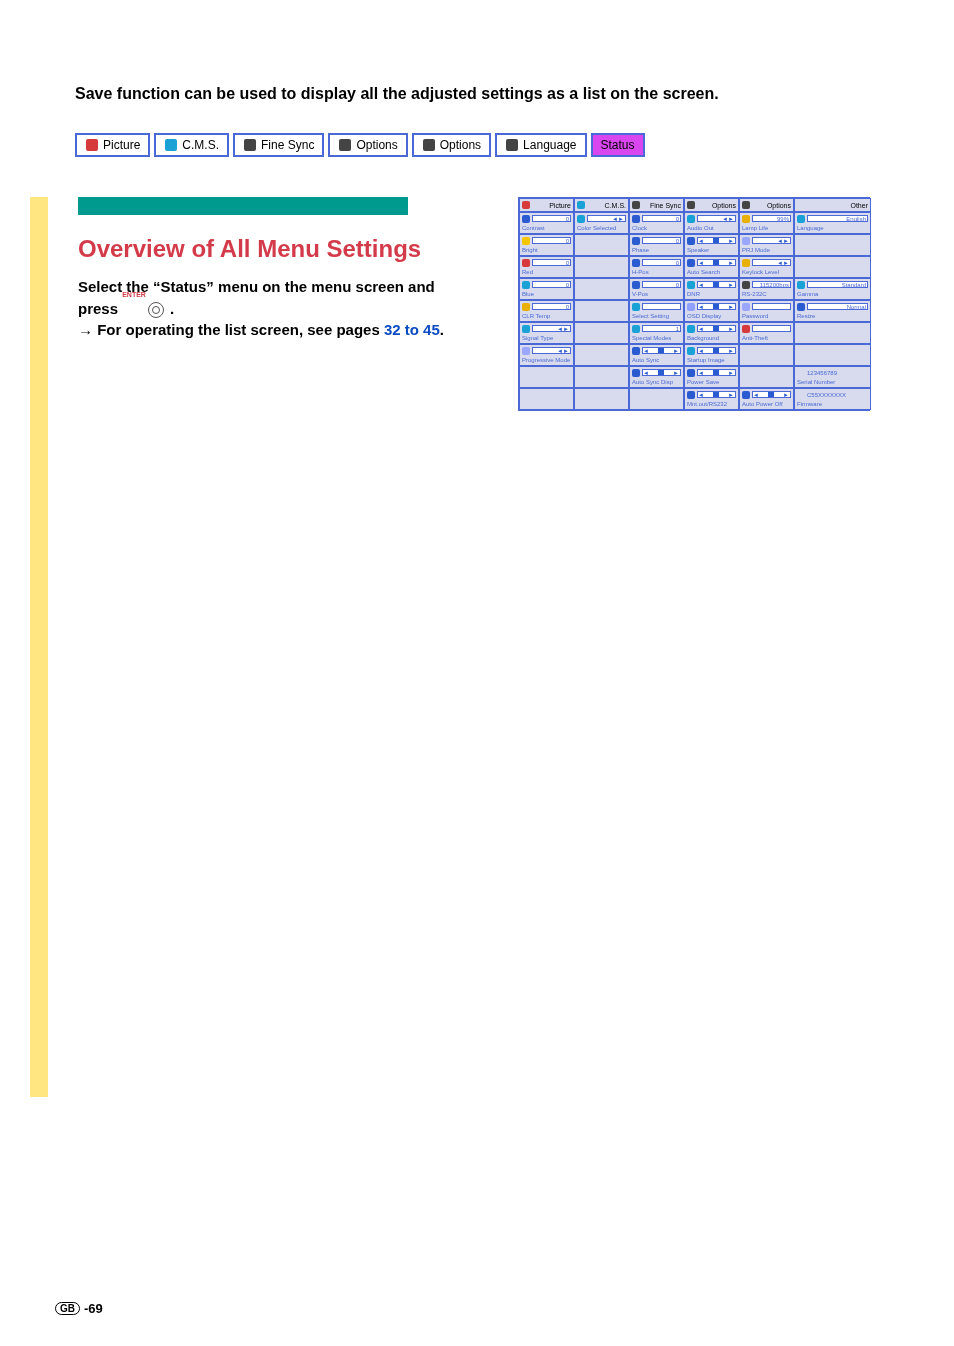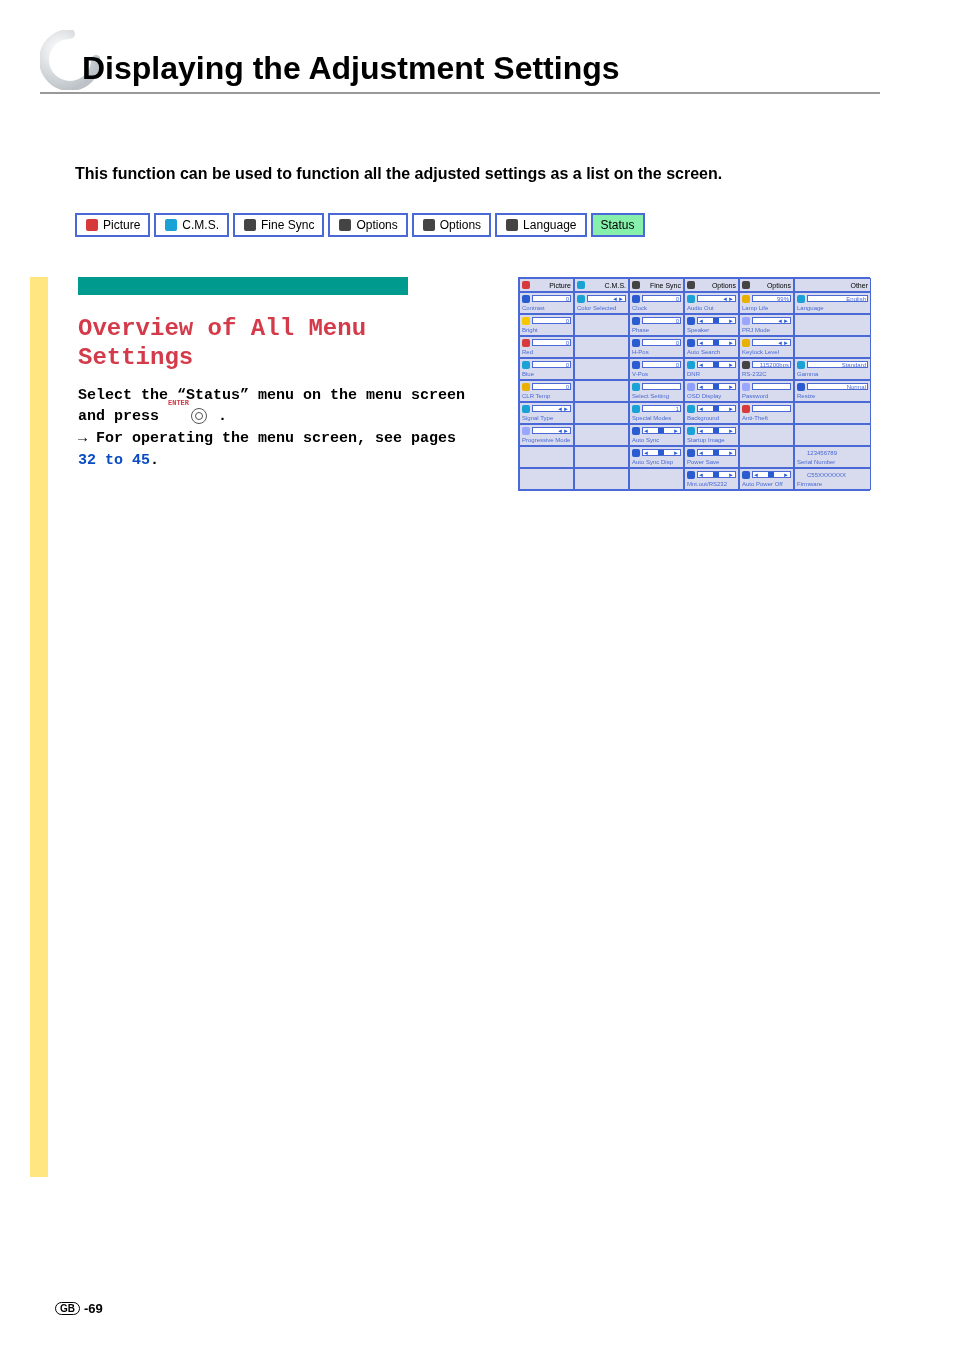--- a/index.html
+++ b/index.html
@@ -53,36 +53,35 @@
   .tab {
     border: 2px solid #4a69d6;
     background: #fff;
     padding: 3px 8px;
     font-size: 12px;
     display: inline-flex;
     align-items: center;
     gap: 4px;
     color: #000;
   }
-  .tab.status { background: #86efac; }
+  .tab.status { background: #d946ef; }
   .tab-icon { display:inline-block; width:14px; height:14px; }
   .body-area {
     display: flex;
     margin-top: 40px;
   }
   .yellow-bar {
     width: 18px;
     background: #ffe680;
     margin-right: 30px;
     align-self: stretch;
     min-height: 900px;
   }
   .left-col {
     width: 400px;
-    font-family: Liberation Mono, monospace;
   }
   .teal-bar {
     width: 330px;
     height: 18px;
     background: #009a8f;
     margin-bottom: 20px;
   }
   .section-title {
     color: #d43b4a;
     font-size: 24px;
@@ -190,35 +189,22 @@
     border-radius:9px;
     padding:0 4px;
     font-size:10px;
     font-weight:bold;
   }
 </style>
 </head>
 <body>
 
 <div class="page">
-  <div class="title-wrap">
-    <svg class="swirl-icon" viewBox="0 0 60 60">
-      <defs>
-        <radialGradient id="g1" cx="30%" cy="30%" r="80%">
-          <stop offset="0%" stop-color="#fff"></stop>
-          <stop offset="100%" stop-color="#bcc2c7"></stop>
-        </radialGradient>
-      </defs>
-      <path d="M30 4 A26 26 0 1 0 56 30" stroke="url(#g1)" stroke-width="10" fill="none" stroke-linecap="round"></path>
-    </svg>
-    <h1 class="main-title">Displaying the Adjustment Settings</h1>
-    <div class="title-underline"></div>
-  </div>
-
-  <p class="intro">This function can be used to function all the adjusted settings as a list on the screen.</p>
+
+  <p class="intro">Save function can be used to display all the adjusted settings as a list on the screen.</p>
 
   <div class="tabs" id="tabs">
       <div class="tab">
         <svg viewBox="0 0 14 14" class="tab-icon">
           <rect x="1" y="1" width="12" height="12" rx="2" fill="#d63a3a"></rect>
         </svg>
         <span>Picture</span>
       </div>
       <div class="tab">
         <svg viewBox="0 0 14 14" class="tab-icon">
@@ -256,21 +242,21 @@
     </div>
 
   <div class="body-area">
     <div class="yellow-bar"></div>
 
     <div class="left-col">
       <div class="teal-bar"></div>
       <h2 class="section-title">Overview of All Menu Settings</h2>
       <p class="instr">
         <span>Select the “Status” menu on the menu screen and press </span><span class="enter-label">ENTER</span><span class="enter-key"></span><span> .</span><br>
-        <span>→ </span><span>For operating the menu screen, see pages </span><span class="link">32 to 45</span><span>.</span>
+        <span>→ </span><span>For operating the list screen, see pages </span><span class="link">32 to 45</span><span>.</span>
       </p>
     </div>
 
     <div class="right-col">
       <div class="status-grid" id="status-grid">
           <div class="hdr">
             <span class="hicon" style="background: rgb(214, 58, 58); border-radius: 2px;"></span>
             <span>Picture</span>
           </div>
           <div class="hdr">

